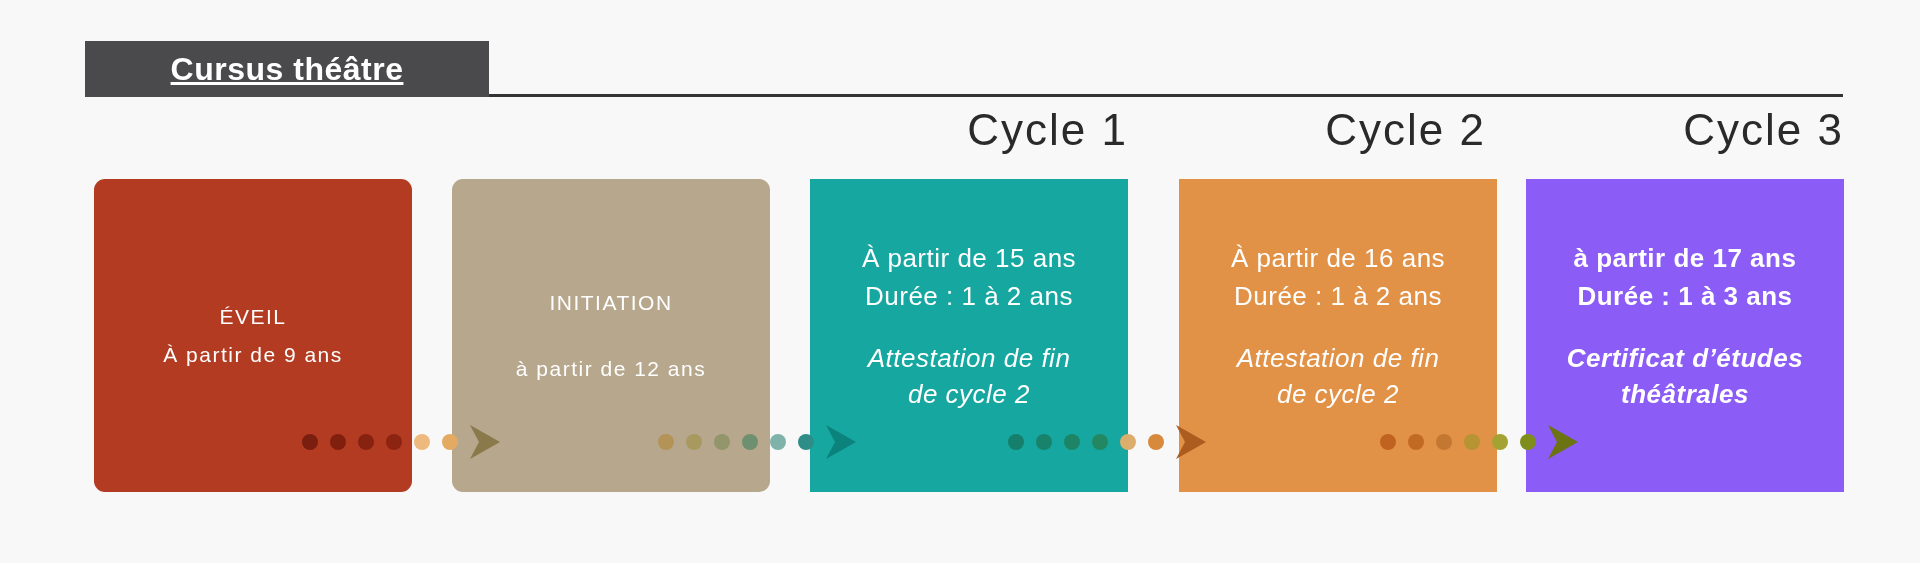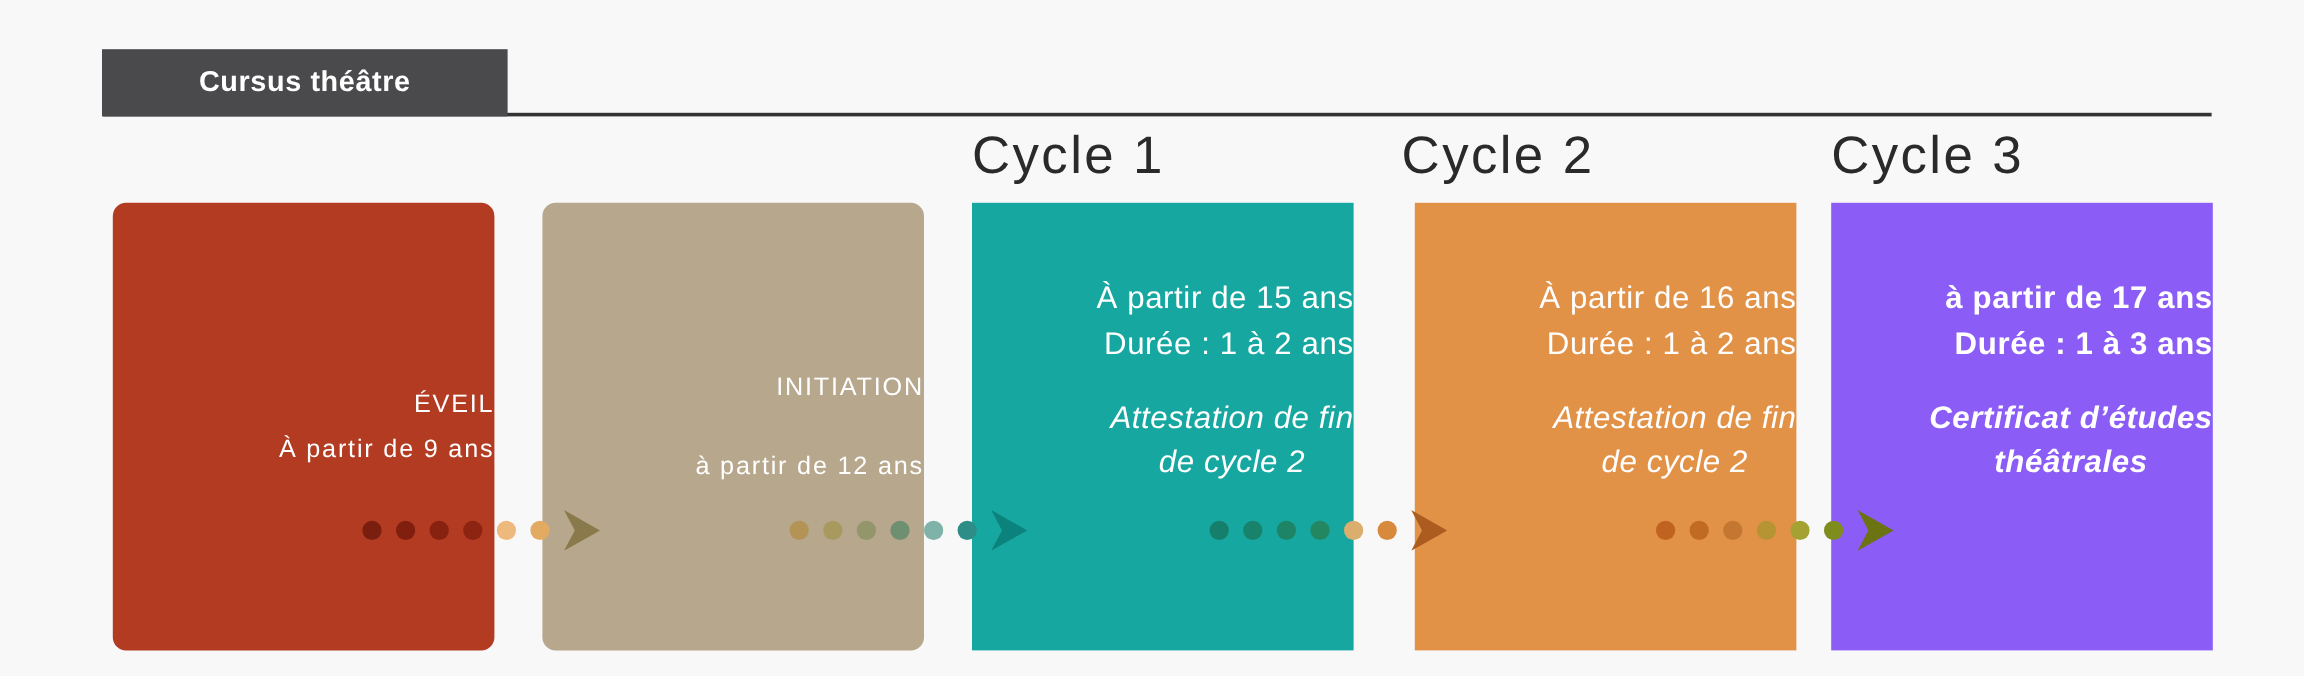--- a/index.html
+++ b/index.html
@@ -10,39 +10,39 @@
     overflow:hidden;
   }
   .canvas{position:relative;width:1920px;height:563px;}
 
   
   .rule{
     position:absolute;left:86px;top:94px;width:1757px;height:3px;
     background:#333336;z-index:1;
   }
   .title-box{
-    position:absolute;left:85px;top:41px;width:338px;height:56px;
+    position:absolute;left:85px;top:41px;width:404px;height:56px;
     background:#4a4a4c;color:#ffffff;z-index:2;
-    font-size:24px;font-weight:bold;letter-spacing:.5px;
-    display:flex;align-items:center;justify-content:center;
+    font-size:32px;font-weight:bold;letter-spacing:.5px;
+    display:flex;align-items:center;justify-content:center;text-decoration:underline;
   }
 
   
   .cycle-header{
     position:absolute;top:104px;width:318px;height:52px;
     color:#2a2a2a;font-size:44px;font-weight:300;letter-spacing:2px;
-    display:flex;align-items:center;justify-content:flex-start;
+    display:flex;align-items:center;justify-content:flex-end;
   }
   .ch-1{left:810px;} .ch-2{left:1168px;} .ch-3{left:1526px;}
 
   
   .stage{
-    position:absolute;top:169px;width:318px;height:373px;
+    position:absolute;top:179px;width:318px;height:313px;
     color:#ffffff;text-align:center;
-    display:flex;flex-direction:column;align-items:flex-end;
+    display:flex;flex-direction:column;align-items:center;
   }
   .st-0{left:94px;} .st-1{left:452px;} .st-2{left:810px;}
   .st-3{left:1168px;margin-left:11px;} .st-4{left:1526px;}
 
   .stage.simple{justify-content:center;padding-bottom:0;border-radius:11px;}
   .stage.simple .line{
     font-size:21px;letter-spacing:1.5px;line-height:38px;
   }
   .stage.cycle{padding-top:60px;box-sizing:border-box;}
   .stage.cycle .line{

